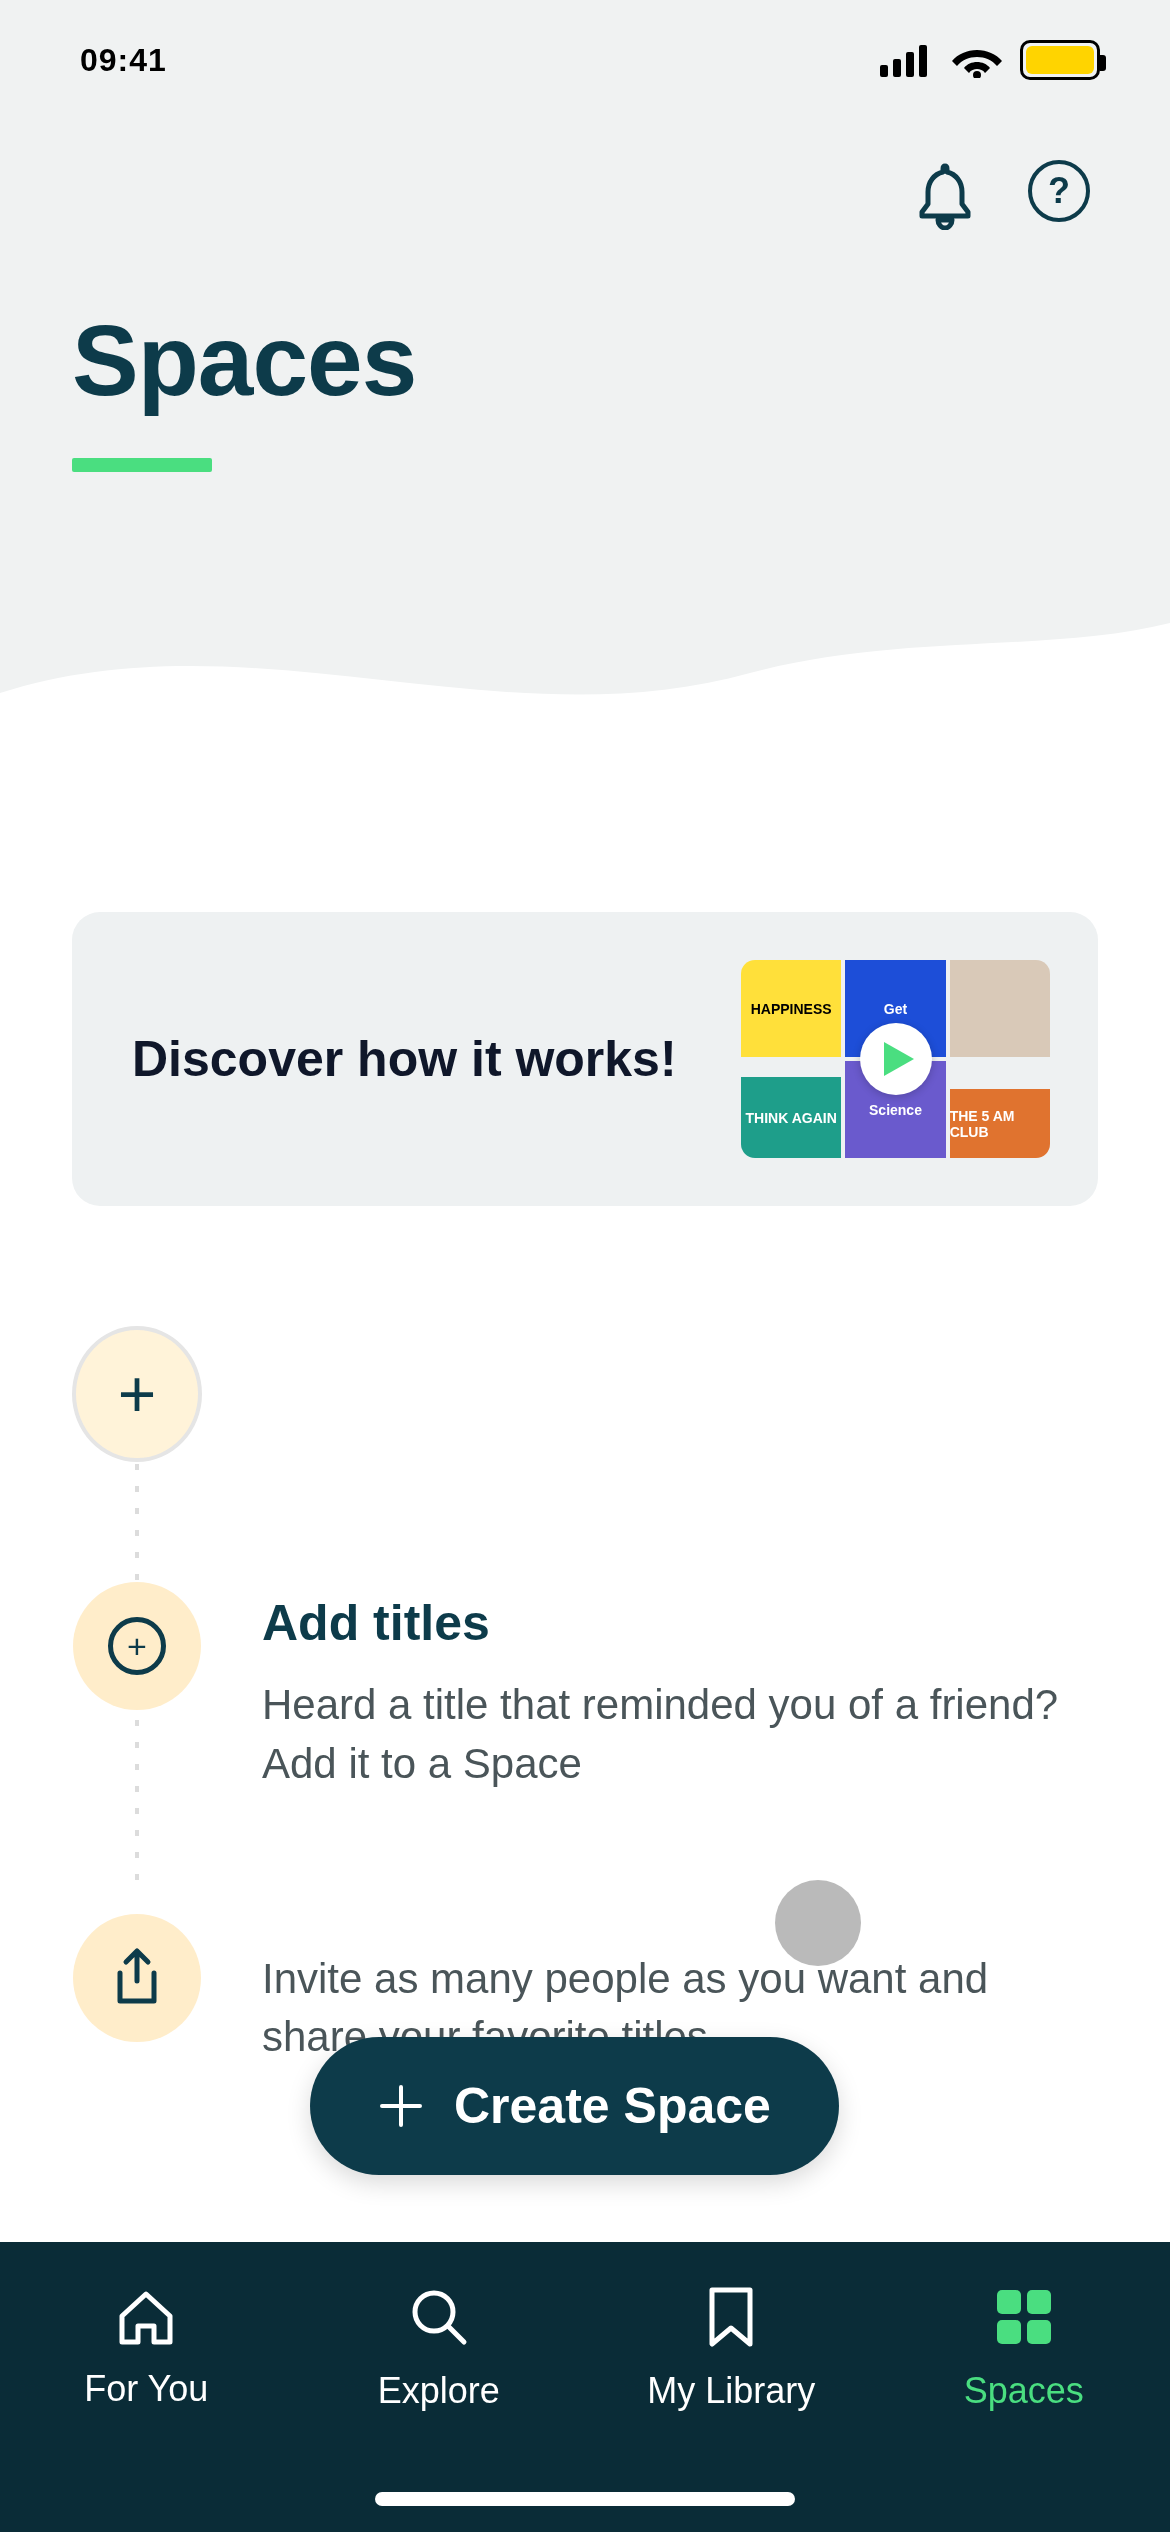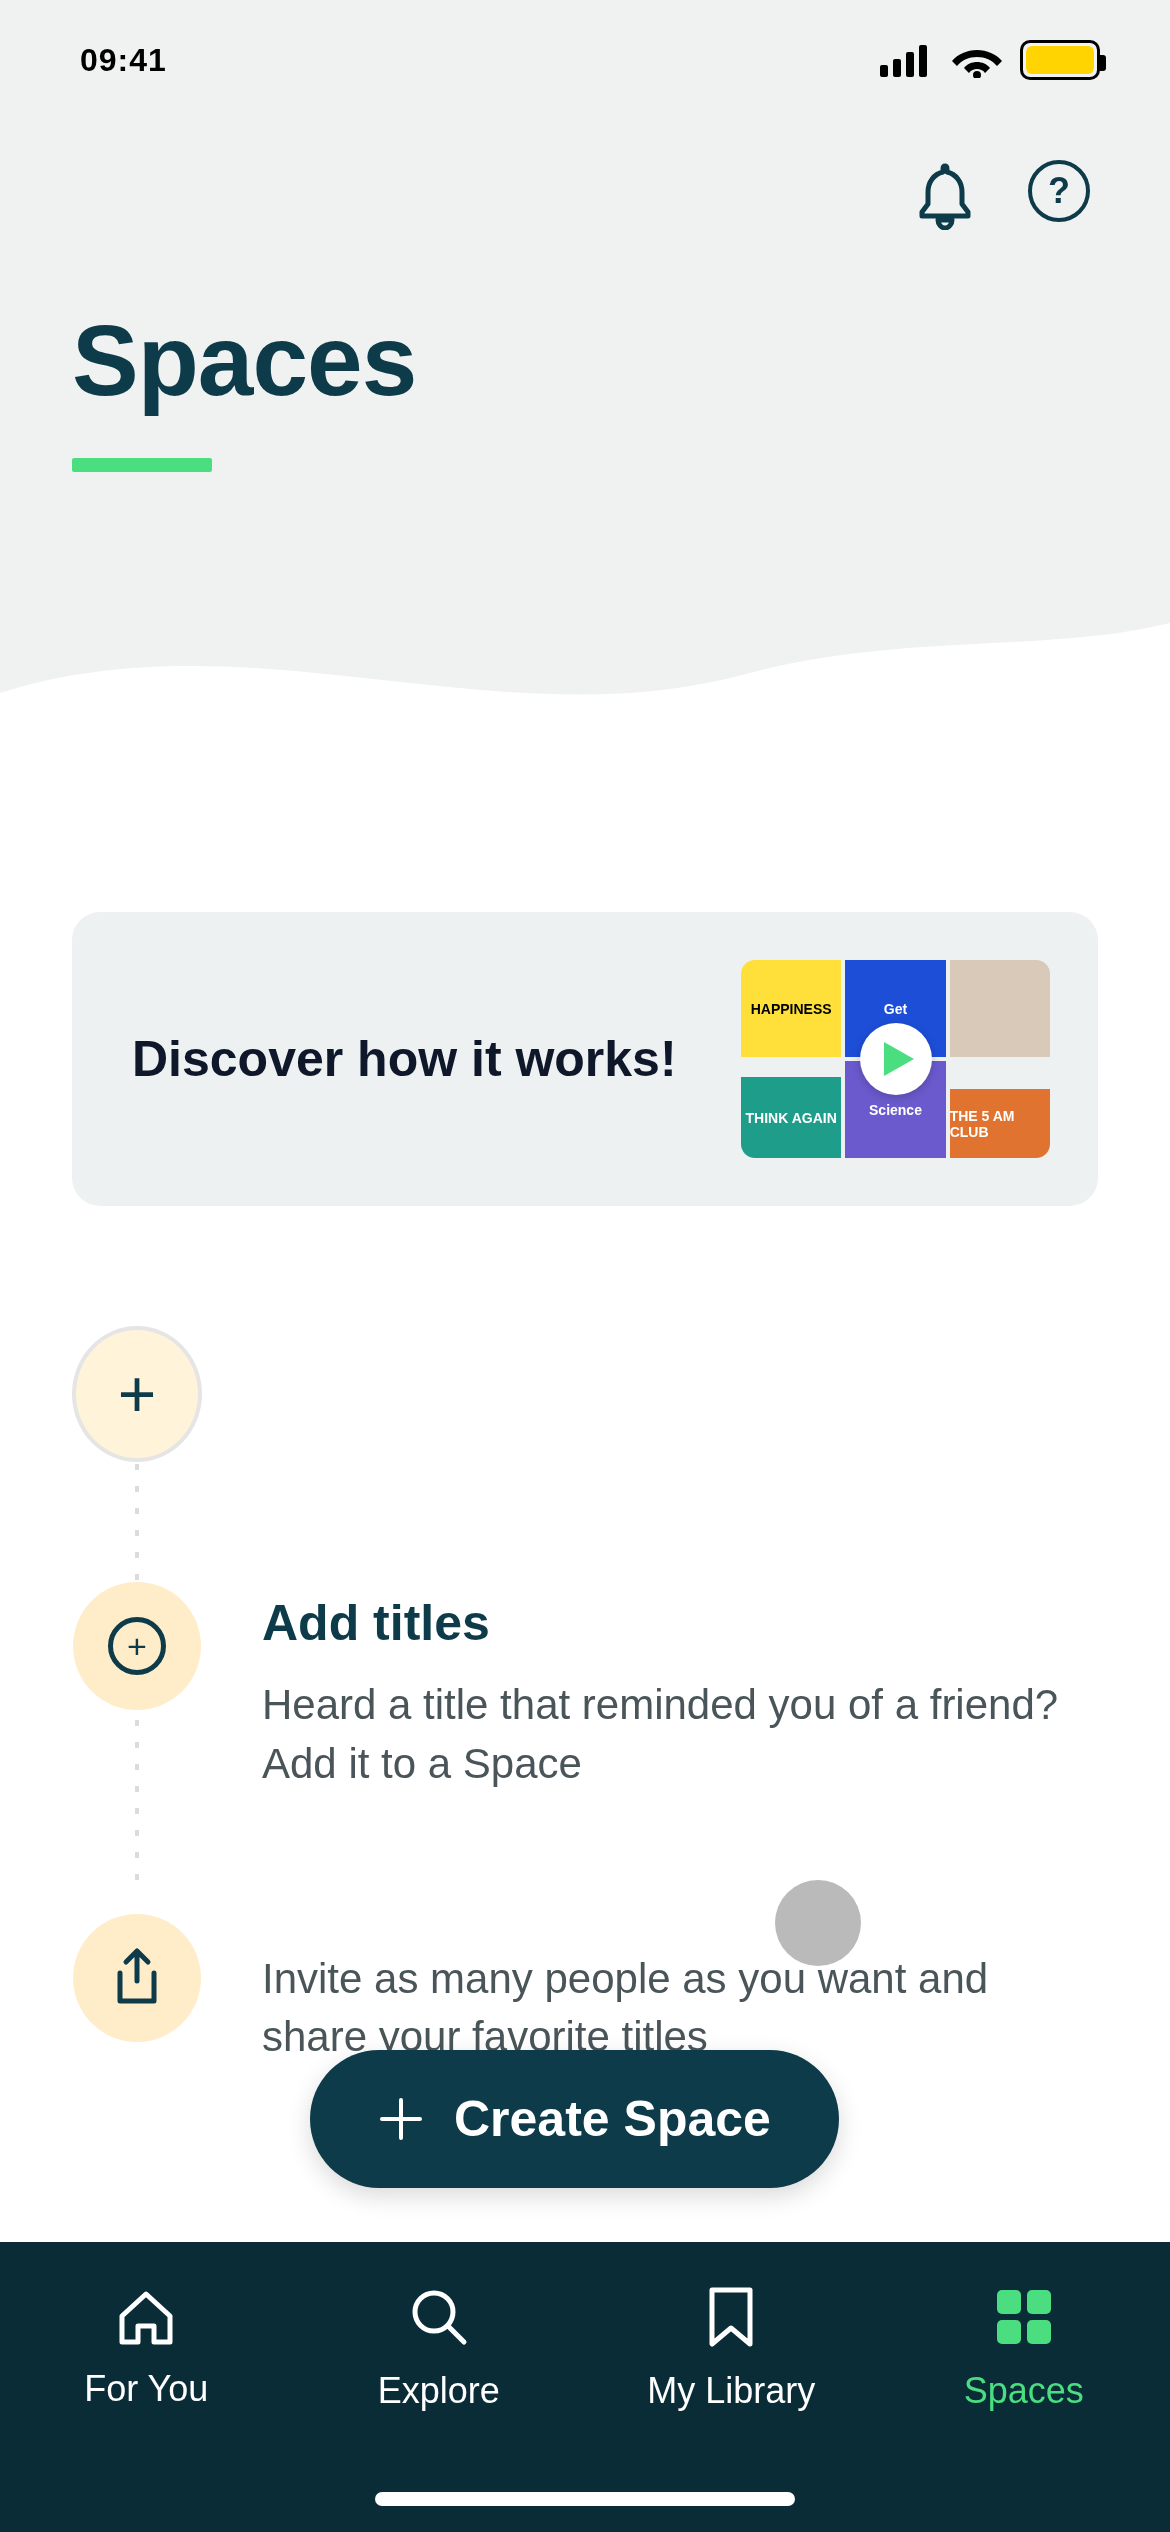--- a/index.html
+++ b/index.html
@@ -49,21 +49,21 @@
   .step-connector { position: absolute; top: 130px; left: 50%; transform: translateX(-50%); width: 4px; height: 180px; background-image: radial-gradient(circle, #dcdcdc 3px, transparent 3px); background-size: 4px 22px; background-repeat: repeat-y; z-index: 1; }
   .step-body { flex: 1; padding-top: 12px; }
   .step-title { font-size: 50px; font-weight: 800; color: #0d3b4a; margin-bottom: 24px; }
   .step-desc { font-size: 42px; line-height: 1.4; color: #4a5559; }
 
   .plus-thin { font-size: 66px; font-weight: 200; color: #0d3b4a; line-height: 1; }
   .plus-circle { width: 58px; height: 58px; border: 5px solid #0d3b4a; border-radius: 50%; display:flex; align-items:center; justify-content:center; }
   .plus-circle span { font-size: 34px; font-weight: 400; color:#0d3b4a; line-height:1; }
 
   
-  .create-btn { position: absolute; left: 310px; bottom: 344px; background: #0d3b4a; color: #fff; border: none; border-radius: 90px; padding: 40px 68px; font-size: 50px; font-weight: 700; display: flex; align-items: center; gap: 30px; cursor: pointer; box-shadow: 0 8px 24px rgba(0,0,0,0.15); }
+  .create-btn { position: absolute; left: 310px; bottom: 357px; background: #0d3b4a; color: #fff; border: none; border-radius: 90px; padding: 40px 68px; font-size: 50px; font-weight: 700; display: flex; align-items: center; gap: 30px; cursor: pointer; box-shadow: 0 8px 24px rgba(0,0,0,0.15); }
 
   
   .touch-dot { position:absolute; width:86px; height:86px; border-radius:50%; background: rgba(130,130,130,0.55); top:1880px; left:775px; z-index:50; }
 
   
   .tab-bar { position: absolute; bottom: 0; left: 0; right: 0; height: 290px; background: #0a2c37; display: flex; justify-content: space-around; align-items: flex-start; padding-top: 44px; }
   .tab { display: flex; flex-direction: column; align-items: center; gap: 22px; width: 25%; cursor:pointer; }
   .tab svg { display:block; }
   .tab-label { font-size: 36px; font-weight: 500; }
   .tab.inactive .tab-label { color: #ffffff; }

